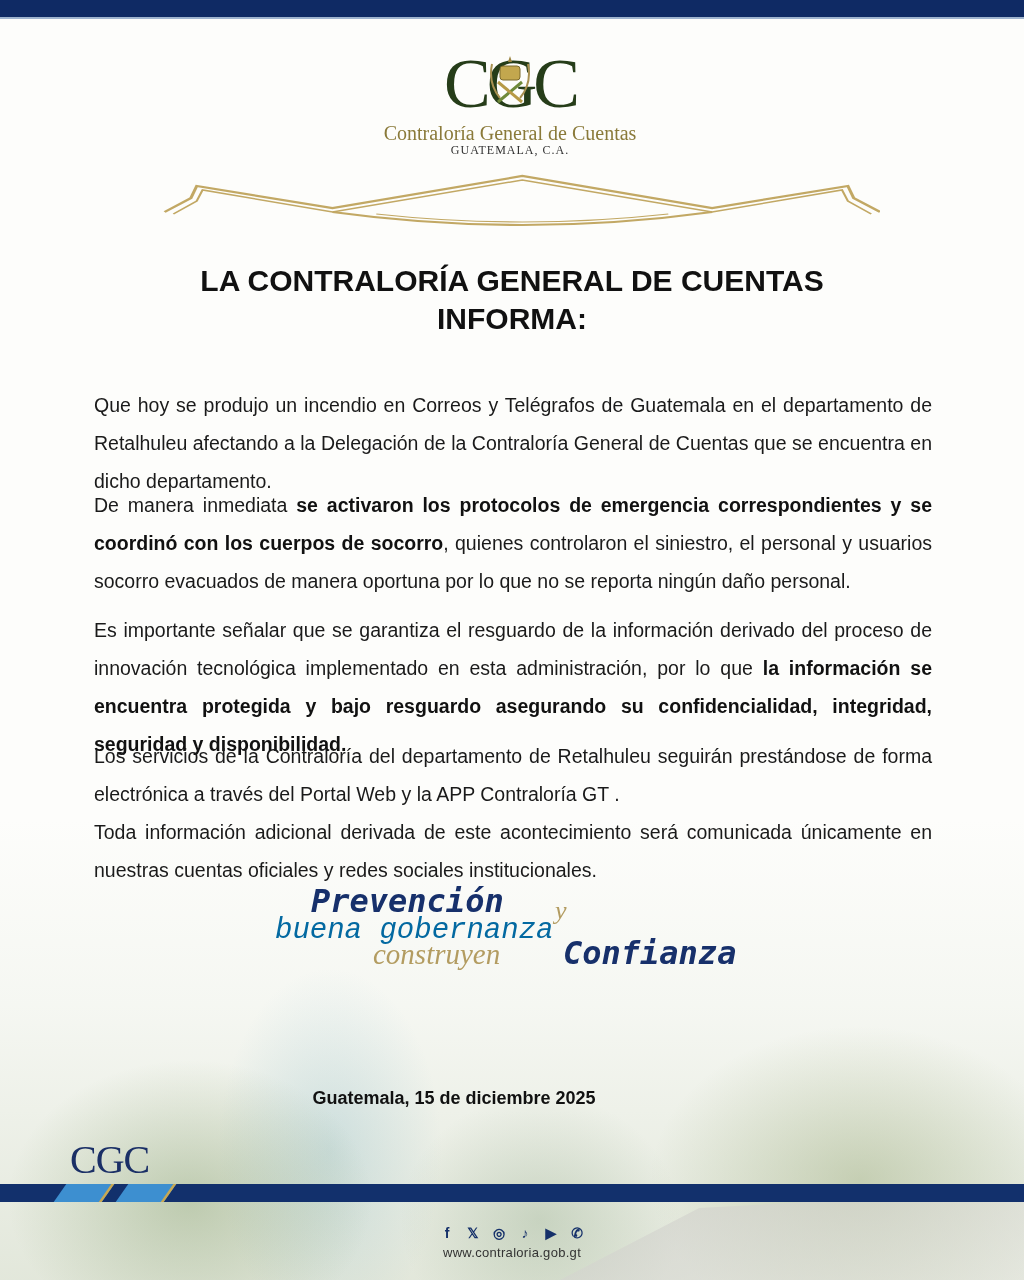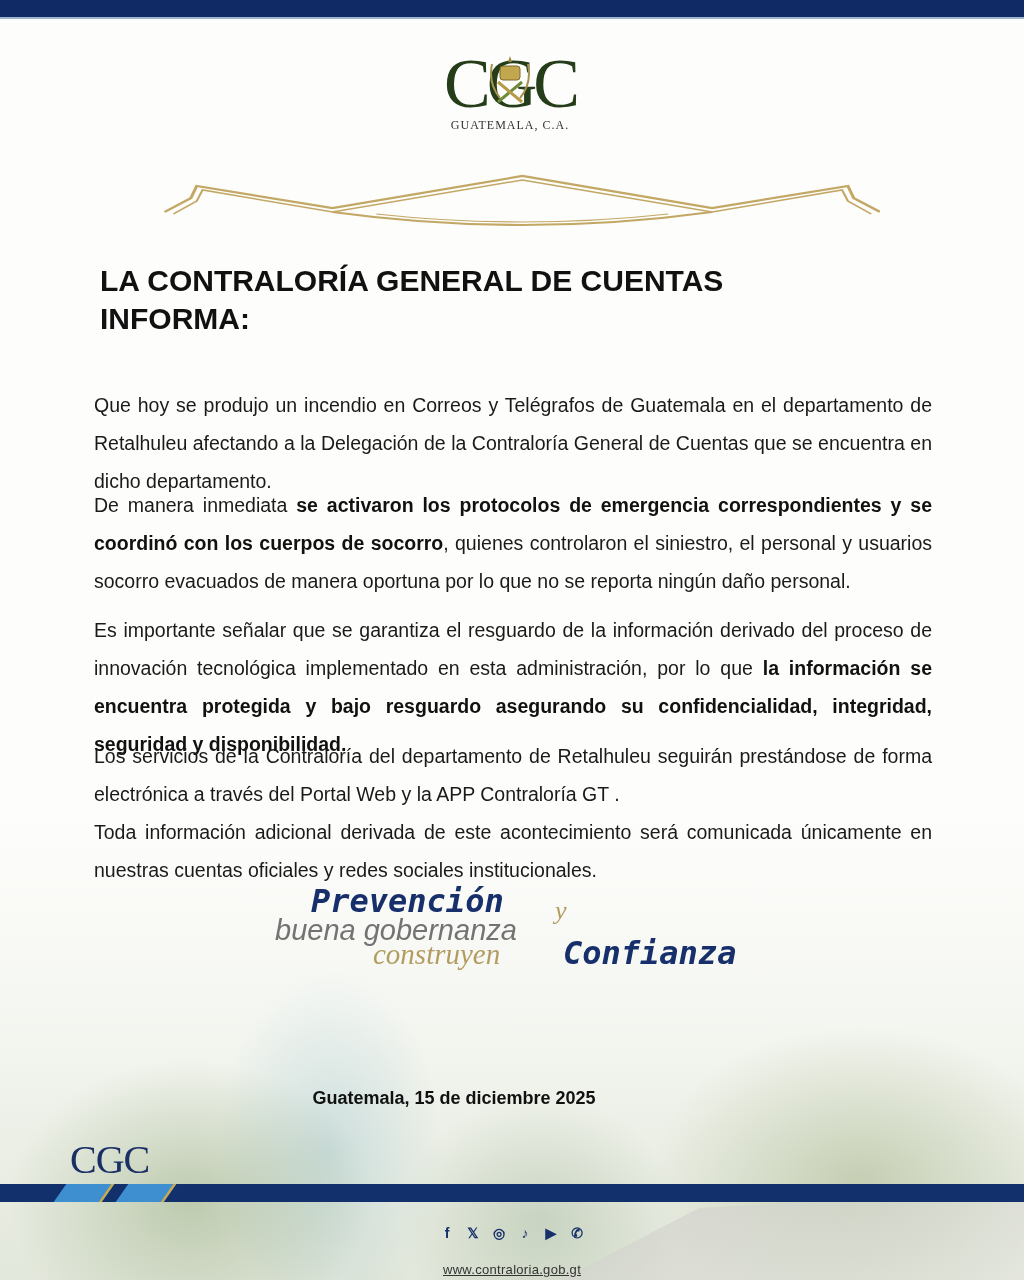--- a/index.html
+++ b/index.html
@@ -48,21 +48,21 @@
   }
   .logo-sub {
     display:block; font-family:"Liberation Serif", serif; font-size:12px;
     letter-spacing:1px; color:#333; margin-top:-2px;
   }
   .ornament {
     position:absolute; left:150px; top:168px; width:730px; height:60px;
   }
   .heading {
     position:absolute; left:100px; top:262px; width:824px;
-    text-align:left; font-weight:bold; font-size:30px; line-height:38px;
+    text-align:center; font-weight:bold; font-size:30px; line-height:38px;
     color:#111;
   }
   .body-text {
     position:absolute; left:94px; width:838px;
     font-size:19.5px; line-height:38px; color:#1a1a1a;
     text-align:justify;
   }
   .body-text b { font-weight:bold; color:#111; }
   .slogan {
     position:absolute; left:275px; top:878px; width:490px; height:100px;
@@ -71,21 +71,21 @@
     position:absolute; left:36px; top:4px;
     font-family:"DejaVu Sans Mono", monospace; font-weight:bold; font-style:italic;
     font-size:32px; color:#17306b;
   }
   .slogan .s2 {
     position:absolute; left:280px; top:18px;
     font-family:"Liberation Serif", serif; font-style:italic; font-size:26px; color:#b39c61;
   }
   .slogan .s3 {
     position:absolute; left:0; top:36px;
-    font-family:Liberation Sans, sans-serif; font-style:italic; font-size:29px; color:#737373;
+    font-family:Liberation Mono, monospace; font-style:italic; font-size:29px; color:#0369a1;
   }
   .slogan .s4 {
     position:absolute; left:98px; top:60px;
     font-family:"Liberation Serif", serif; font-style:italic; font-size:29px; color:#b39c61;
   }
   .slogan .s5 {
     position:absolute; left:262px; top:56px;
     font-family:"DejaVu Sans Mono", monospace; font-weight:bold; font-style:italic;
     font-size:32px; color:#17306b;margin-left:26px;
   }
@@ -112,41 +112,42 @@
     position:absolute; left:0; top:1224px; width:1024px; text-align:center;
   }
   .social-icons {
     display:inline-flex; gap:10px; align-items:center; height:18px;
   }
   .social-icons span {
     display:inline-flex; align-items:center; justify-content:center;
     width:16px; height:16px; color:#15306a; font-size:14px; font-weight:bold;
   }
   .site-url {
-    display:block; margin-top:20px; font-size:13px; color:#333; letter-spacing:0.3px;text-decoration:underline;
+    display:block; margin-top:3px; font-size:13px; color:#333; letter-spacing:0.3px;
   }
 </style>
 </head>
 <body>
 
 <div class="top-bar"></div>
 
 <div class="bg-photo"></div>
 <div class="bg-path"></div>
 
 <div class="logo">
   <span class="logo-mark">CGC</span>
   <svg class="logo-emblem" viewBox="0 0 40 52">
     <path d="M20 2 L22 8 L18 8 Z" fill="#9b8440"></path>
     <rect x="10" y="12" width="20" height="14" rx="3" fill="#c3a74e" stroke="#7c6a2c" stroke-width="1"></rect>
     <line x1="8" y1="48" x2="32" y2="28" stroke="#6f8a3a" stroke-width="3"></line>
     <line x1="32" y1="48" x2="8" y2="28" stroke="#b79a46" stroke-width="3"></line>
     <path d="M2 10 Q-2 30 10 44" stroke="#a89050" stroke-width="2" fill="none"></path>
     <path d="M38 10 Q42 30 30 44" stroke="#a89050" stroke-width="2" fill="none"></path>
   </svg>
+  <span class="logo-name">Contraloría General de Cuentas</span>
   <span class="logo-sub">GUATEMALA, C.A.</span>
 </div>
 
 <svg class="ornament" viewBox="0 0 730 60">
   <g fill="none" stroke="#c2a864" stroke-width="2.2">
     <path d="M10 44 L28 30 L32 18 L125 40 L255 8 L385 40 L478 18 L482 30 L500 44" transform="translate(0,0) scale(1.46,1)"></path>
     <path d="M16 46 L32 33 L36 22 L125 44 L255 12 L385 44 L474 22 L478 33 L494 46" transform="scale(1.46,1)" stroke-width="1.5"></path>
     <path d="M125 44 Q255 70 385 44" transform="scale(1.46,1)"></path>
     <path d="M155 46 Q255 62 355 46" transform="scale(1.46,1)" stroke-width="1.2"></path>
   </g>

